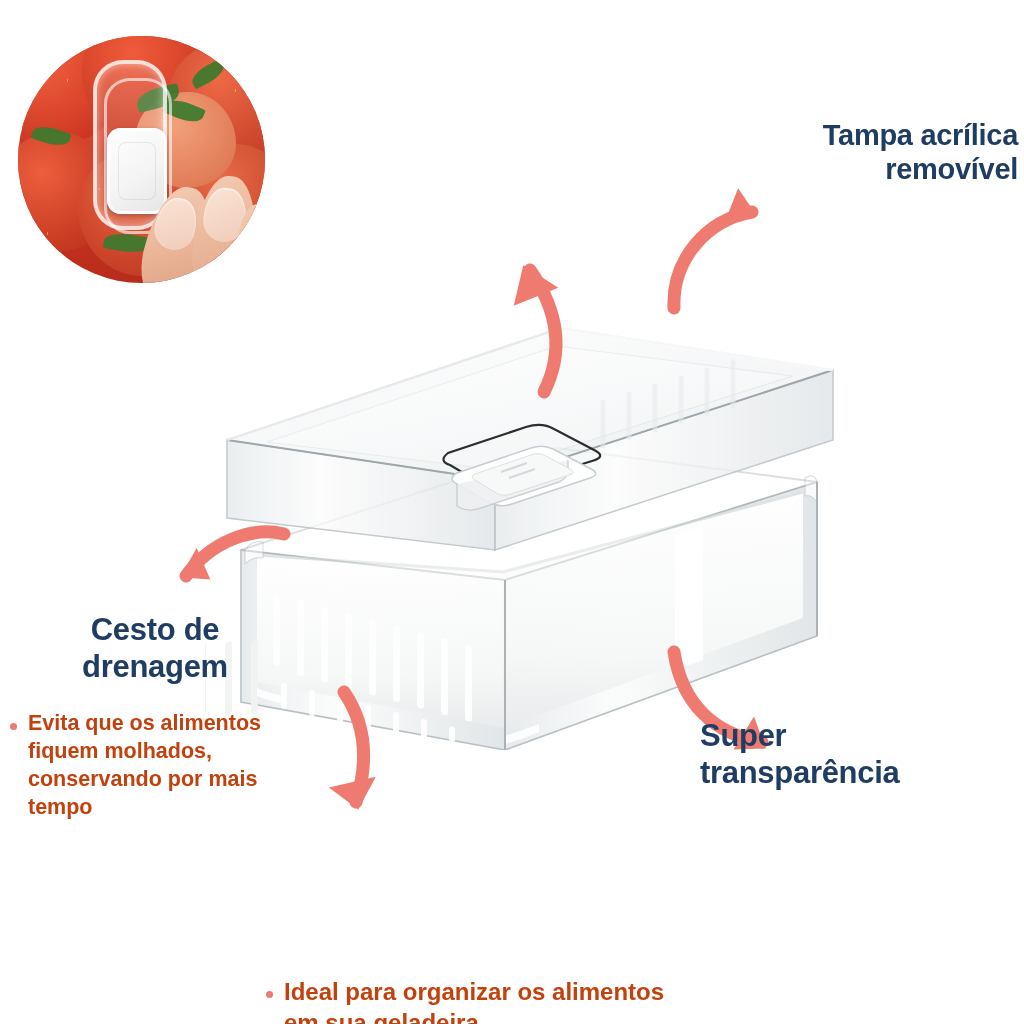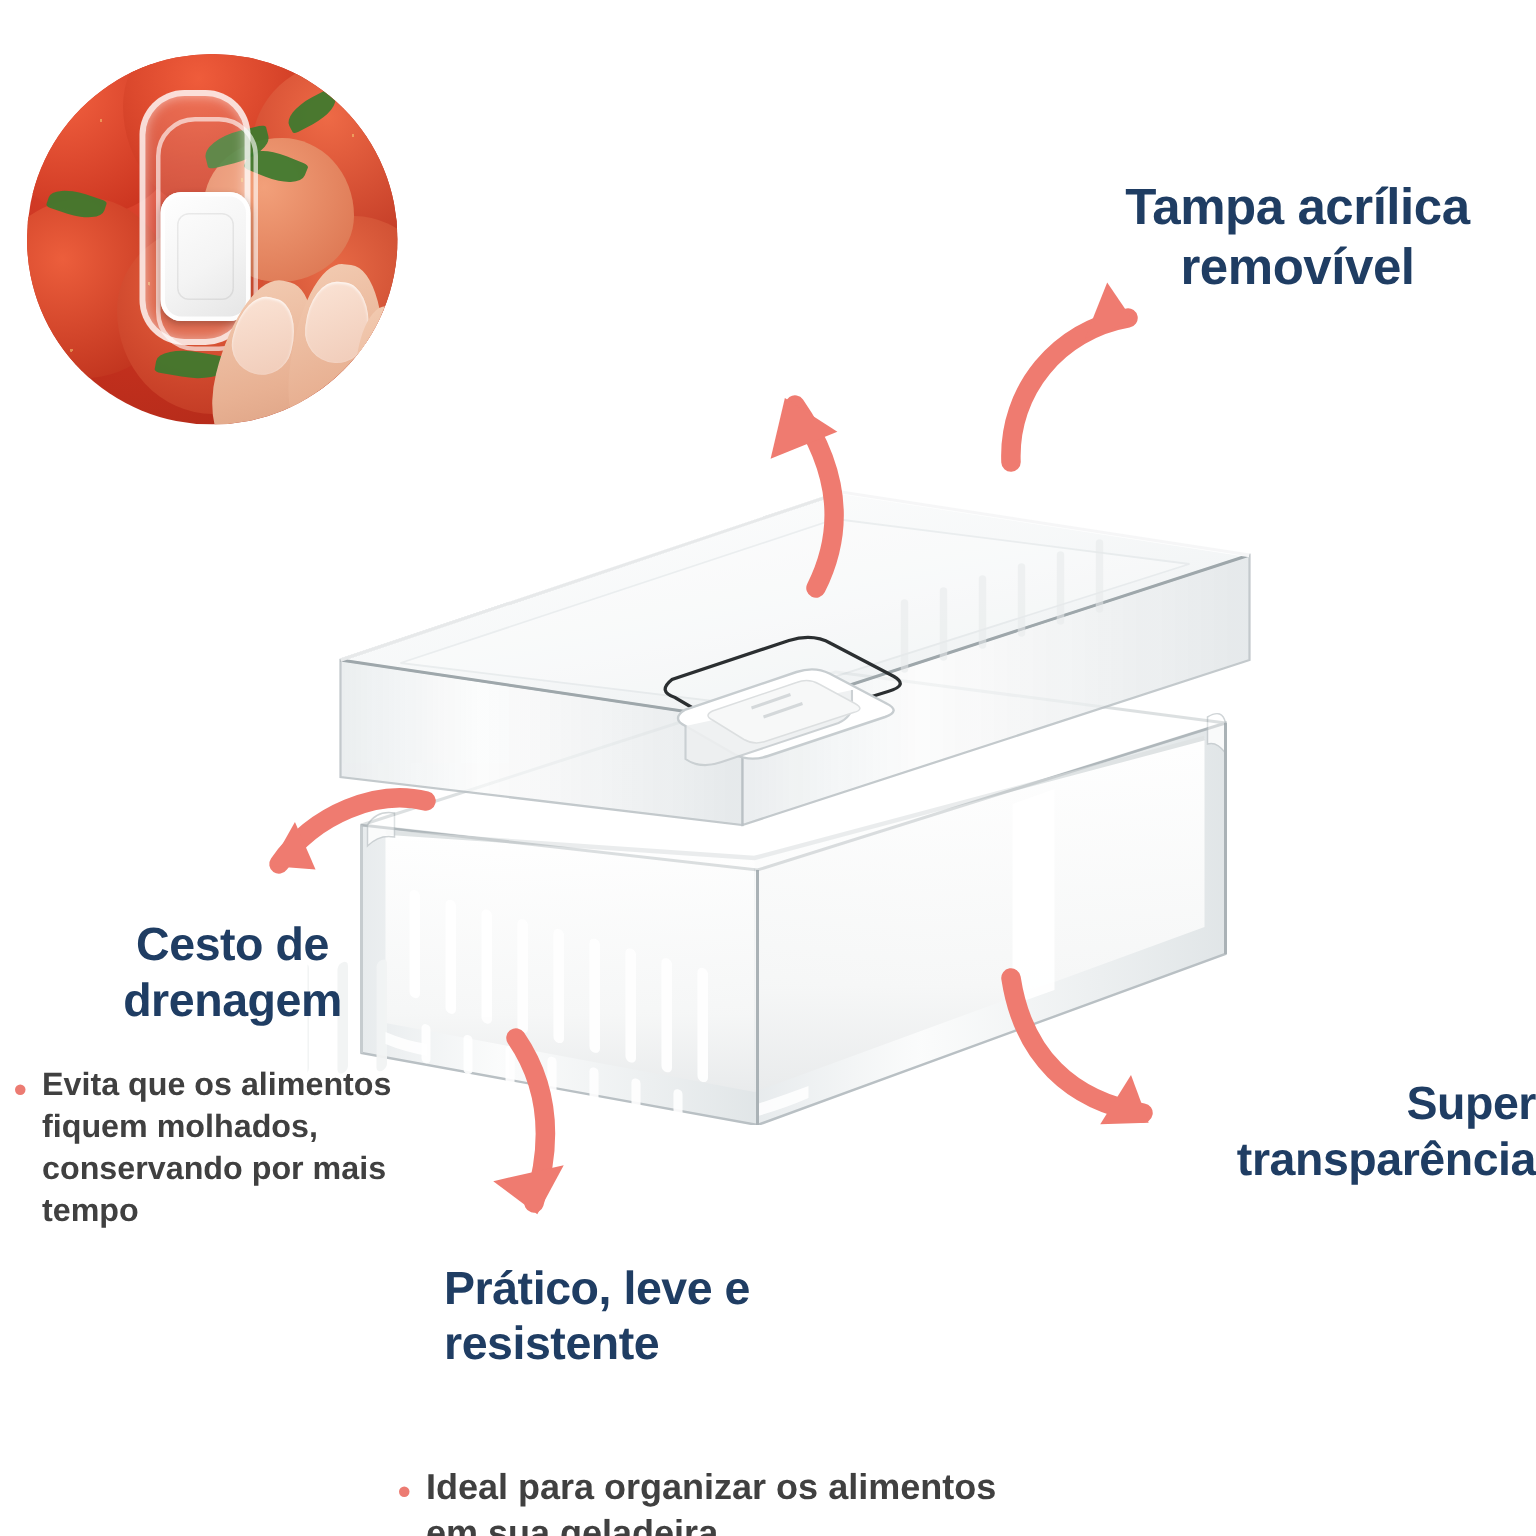--- a/index.html
+++ b/index.html
@@ -17,49 +17,49 @@
   .headline{
     position:absolute;
     color:#1f3d63;
     font-weight:bold;
     line-height:1.18;
     letter-spacing:-0.3px;
     white-space:pre-line;
   }
   .bullet-block{
     position:absolute;
-    color:#404040;
+    color:#c2410c;
     font-weight:bold;
     line-height:1.30;
   }
   .bullet-block ul{margin:0;padding:0;list-style:none;}
   .bullet-block li{
     position:relative;
     padding-left:22px;
   }
   .bullet-block li::before{
     content:"";
     position:absolute;
     left:4px;top:0.62em;
     width:7px;height:7px;border-radius:50%;
     background:#ec7b72;
   }
 
   
   #h-vent{left:272px;top:84px;width:258px;font-size:33px;text-align:center;}
   
-  #h-tampa{left:712px;top:118px;width:306px;font-size:34px;text-align:center;}
+  #h-tampa{left:712px;top:118px;width:306px;font-size:29px;text-align:right;}
   
   #h-cesto{left:34px;top:612px;width:242px;font-size:31px;text-align:center;}
   #b-cesto{left:6px;top:710px;width:266px;font-size:21.5px;}
   
   #h-pratico{left:296px;top:841px;width:330px;font-size:31px;text-align:left;}
   #b-pratico{left:262px;top:976px;width:420px;font-size:24px;}
   
-  #h-super{left:700px;top:718px;width:324px;font-size:31px;text-align:right;}
+  #h-super{left:700px;top:718px;width:324px;font-size:31px;text-align:left;}
 
   
   .inset{
     position:absolute;left:18px;top:36px;width:247px;height:247px;
     border-radius:50%;overflow:hidden;
   }
   .inset .photo{position:absolute;inset:0;}
   
   .berry{position:absolute;border-radius:52% 48% 50% 50%/46% 54% 46% 54%;}
   .leaf{position:absolute;border-radius:60% 10% 60% 10%;background:#3c7a2e;opacity:.92;}
@@ -311,22 +311,20 @@
 
   <div class="headline" id="h-cesto">Cesto de
 drenagem</div>
 
   <div class="bullet-block" id="b-cesto">
     <ul>
       <li>Evita que os alimentos fiquem molhados, conservando por mais tempo</li>
     </ul>
   </div>
 
-  <div class="headline" id="h-pratico">Prático, leve e
-resistente</div>
 
   <div class="bullet-block" id="b-pratico">
     <ul>
       <li>Ideal para organizar os alimentos em sua geladeira</li>
     </ul>
   </div>
 
   <div class="headline" id="h-super">Super
 transparência</div>
 

